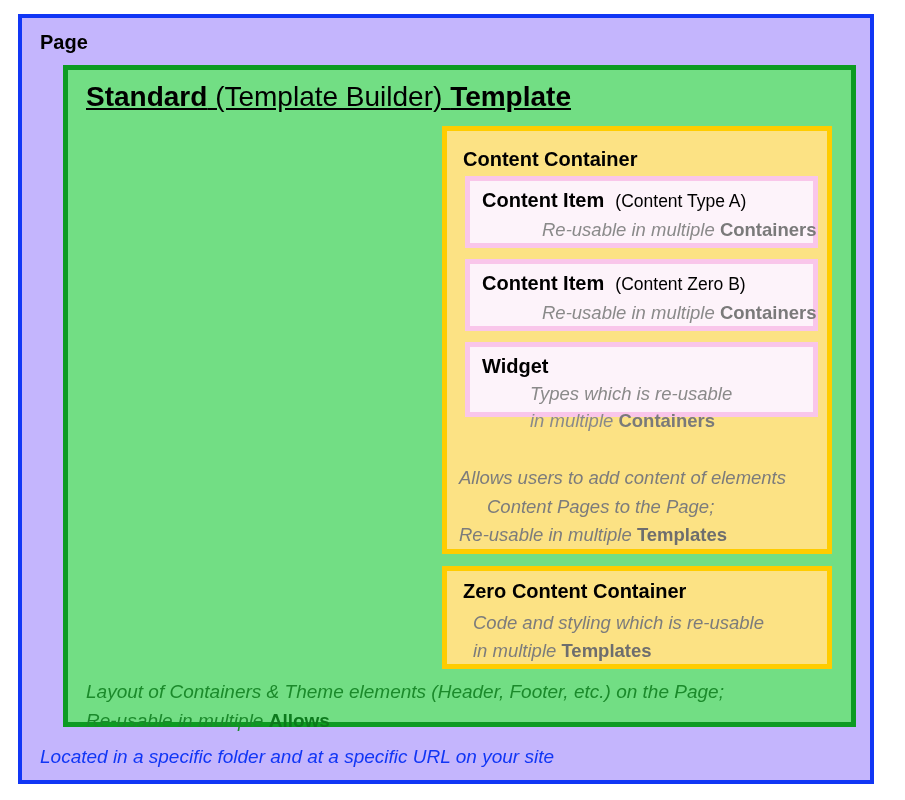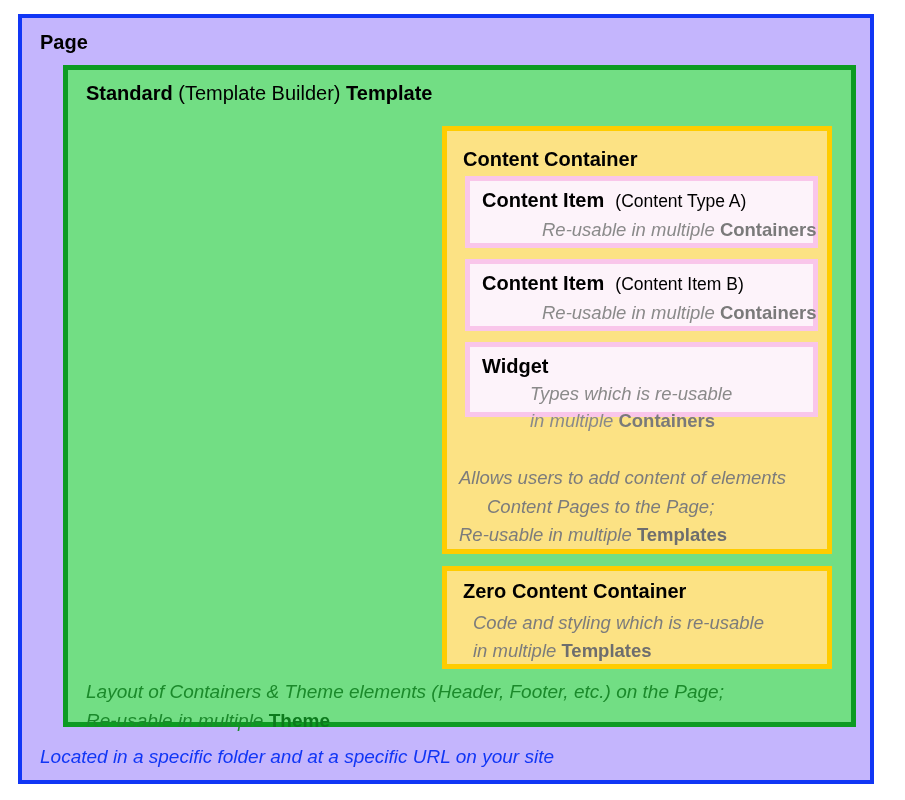--- a/index.html
+++ b/index.html
@@ -58,22 +58,23 @@
     height: 662px;
     box-sizing: border-box;
     border: 5px solid #0D9B22;
     background: #72DE84;
   }
 
   #template-title {
     position: absolute;
     left: 18px;
     top: 12px;
-    font-size: 20px;
-    white-space: nowrap;
+    font-size: 28px;
+    white-space: nowrap;
+    text-decoration: underline;
   }
   #template-title .reg { font-weight: normal; }
 
   #template-footnote {
     position: absolute;
     left: 18px;
     top: 607px;
     font-style: italic;
     font-size: 19px;
     color: #1B8A2B;
@@ -229,21 +230,21 @@
     <div id="content-container">
 
       <div id="cc-title" class="box-title">Content Container</div>
 
       <div id="item-a" class="item-card">
         <div class="item-head"><b>Content Item</b>&nbsp;&nbsp;<span class="type">(Content Type A)</span></div>
         <div class="item-sub indent"><span>Re-usable in multiple </span><b>Containers</b></div>
       </div>
 
       <div id="item-b" class="item-card">
-        <div class="item-head"><b>Content Item</b>&nbsp;&nbsp;<span class="type">(Content Item B)</span></div>
+        <div class="item-head"><b>Content Item</b>&nbsp;&nbsp;<span class="type">(Content Zero B)</span></div>
         <div class="item-sub indent"><span>Re-usable in multiple </span><b>Containers</b></div>
       </div>
 
       <div id="widget" class="item-card">
         <div class="item-head"><b>Widget</b></div>
         <div id="widget-sub" class="item-sub"><span>Types which is re-usable</span><br><span>in multiple </span><b>Containers</b></div>
       </div>
 
       <div id="cc-footnote">
         <span>Allows users to add content of elements</span>
@@ -255,18 +256,18 @@
     <div id="zero-container">
       <div id="zc-title" class="box-title">Zero Content Container</div>
       <div id="zc-desc">
         <span>Code and styling which is re-usable</span><br>
         <span>in multiple </span><b>Templates</b>
       </div>
     </div>
 
     <div id="template-footnote">
       <span>Layout of Containers &amp; Theme elements (Header, Footer, etc.) on the Page;</span><br>
-      <span>Re-usable in multiple </span><b>Theme</b>
+      <span>Re-usable in multiple </span><b>Allows</b>
     </div>
   </div>
 
   <div id="page-footnote">Located in a specific folder and at a specific URL on your site</div>
 </div>
 
 </body></html>

